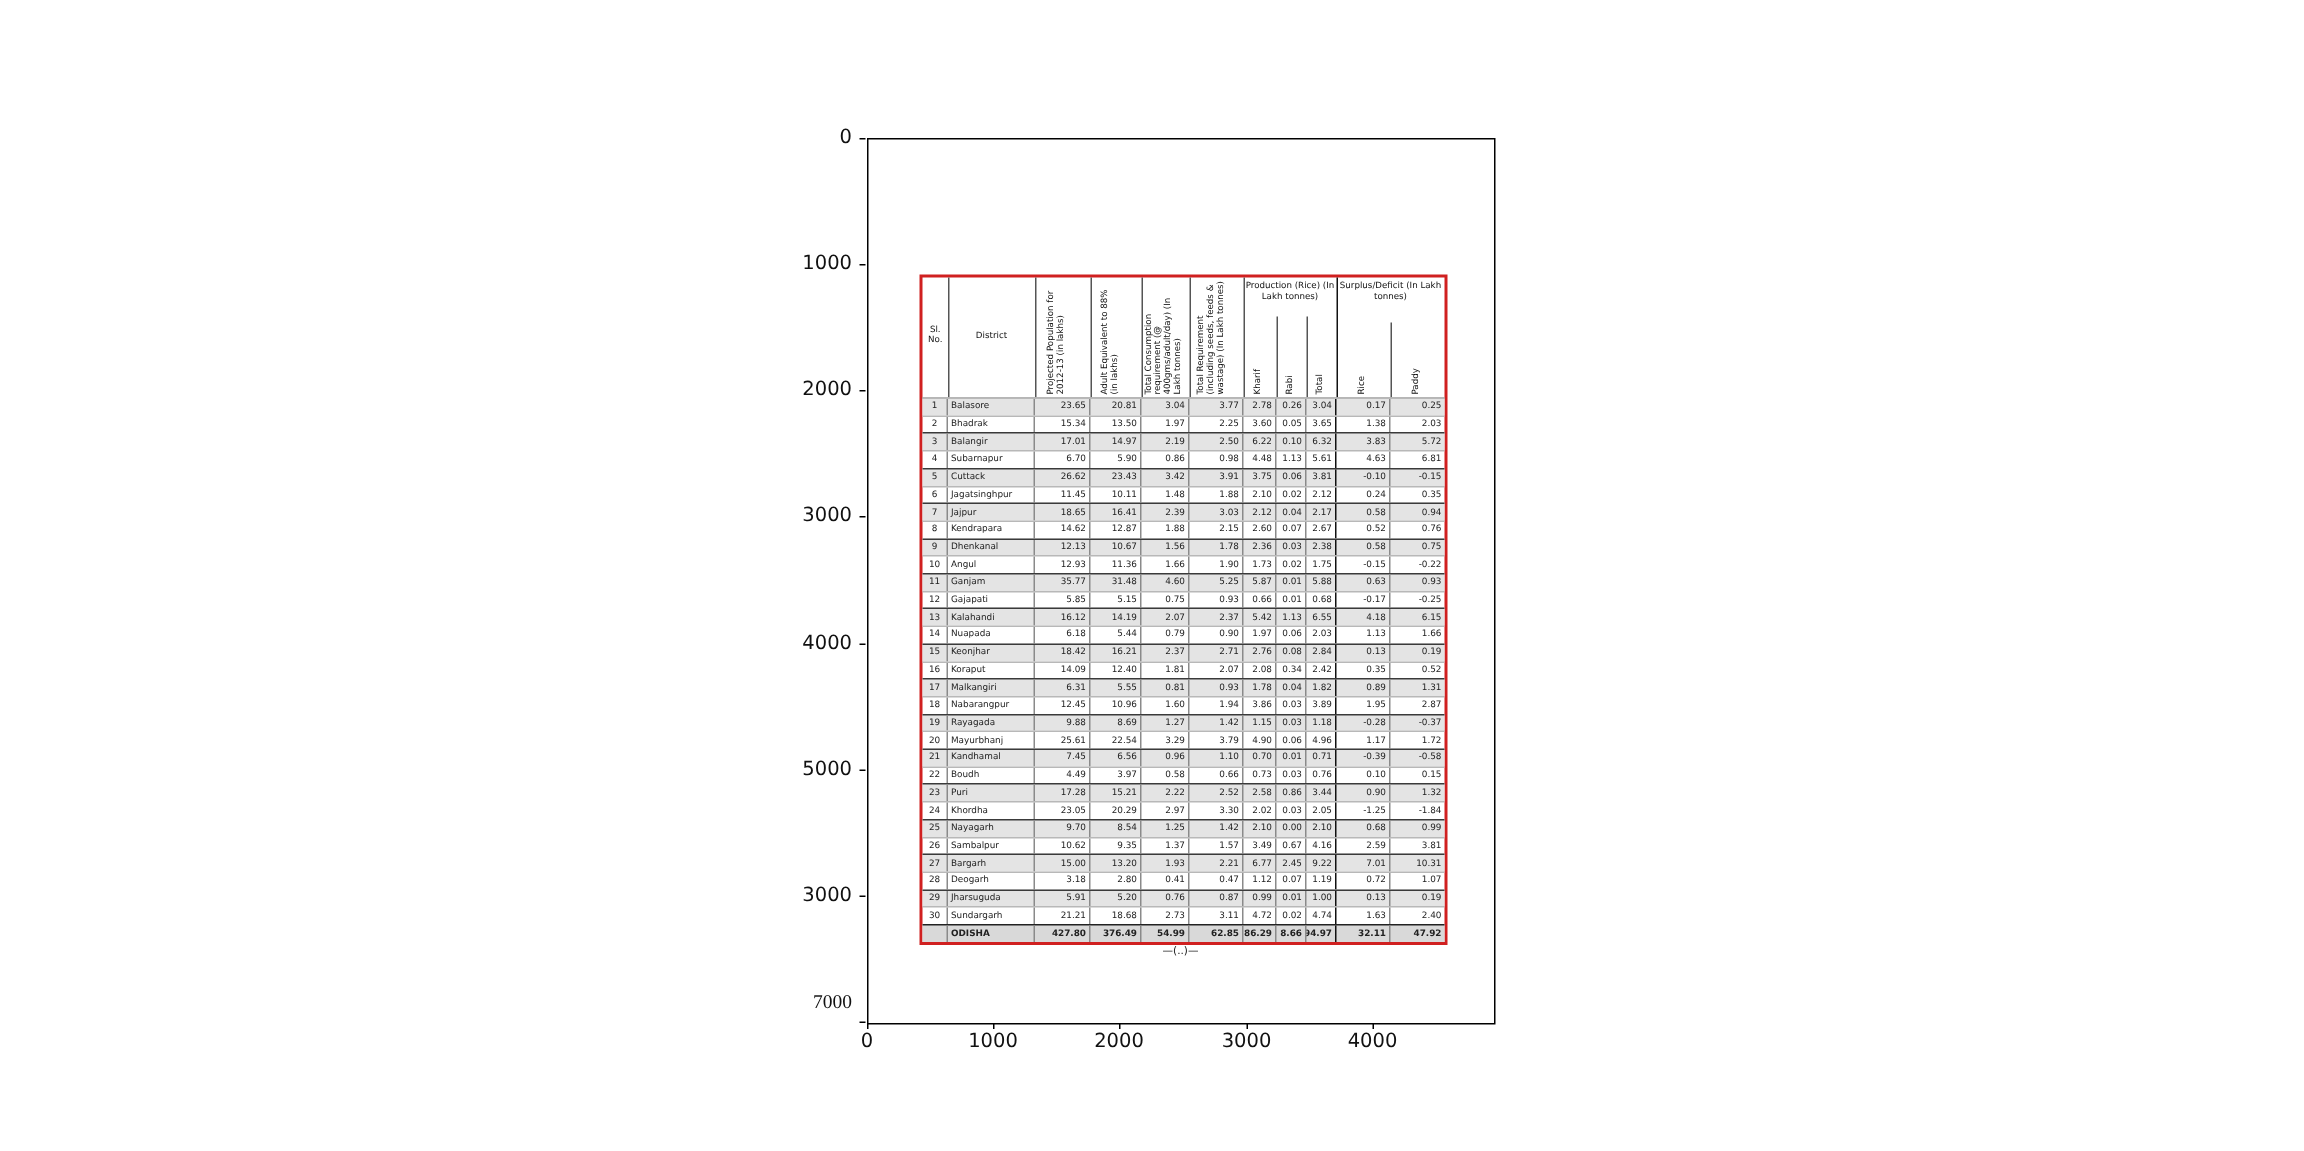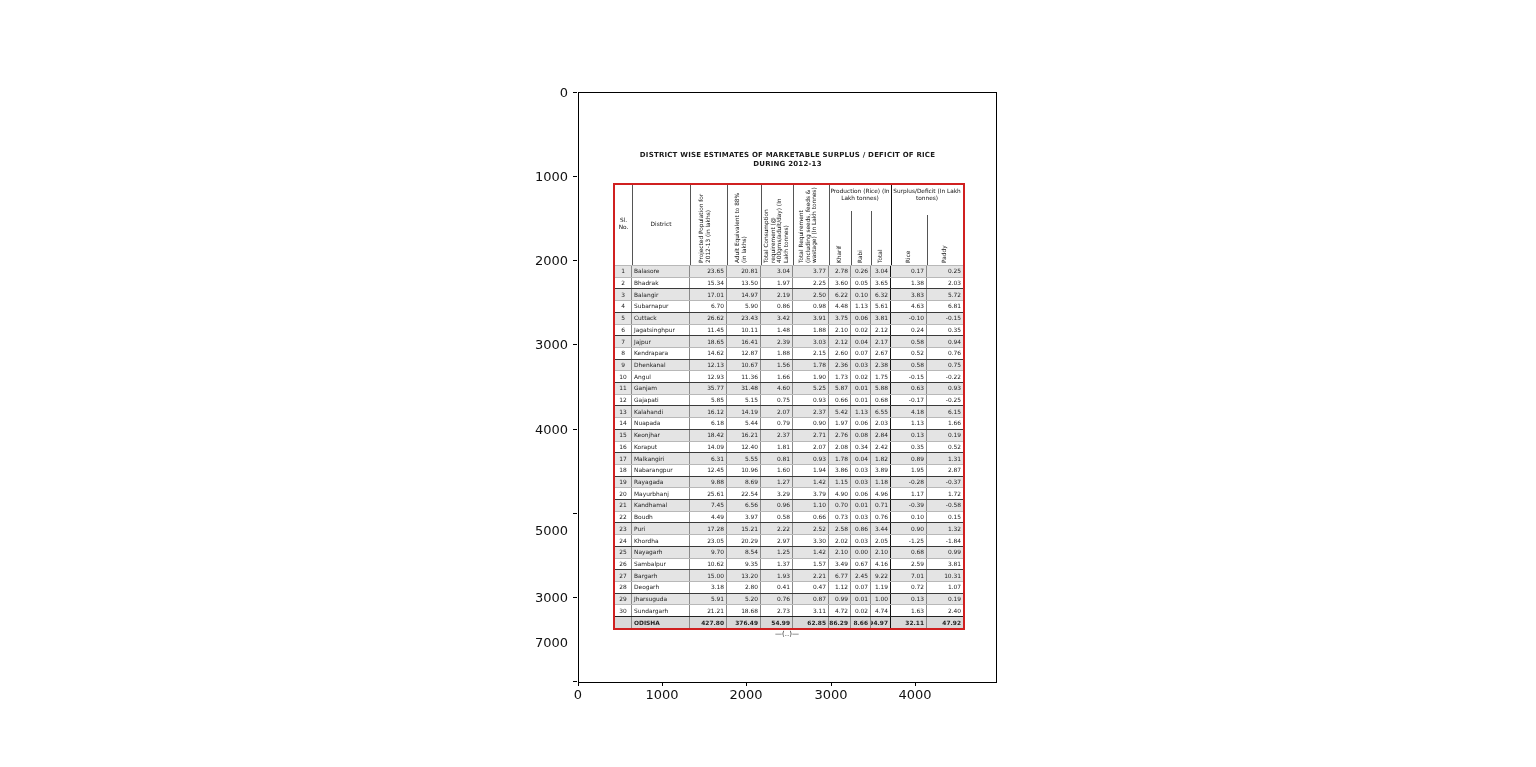--- a/index.html
+++ b/index.html
@@ -36,24 +36,20 @@
   .c0{width:17px}.c1{width:58px}.c2{width:37px}.c3{width:34px}.c4{width:32px}.c5{width:36px}
   .c6{width:22px}.c7{width:20px}.c8{width:20px}.c9{width:36px}.c10{width:36px}
   .caption{position:absolute;left:34px;top:537px;width:348px;text-align:center;font-size:7px;color:#222;}
 </style>
 </head>
 <body>
 
 <div class="figure">
   <div class="plot">
 
-    <div class="doc-title">
-      <div>DISTRICT WISE ESTIMATES OF MARKETABLE SURPLUS / DEFICIT OF RICE</div>
-      <div>DURING 2012-13</div>
-    </div>
 
     <div class="doc" style="border-color: rgb(208, 32, 32);">
       <div class="thead">
 
         <div class="vsep" style="left:17px;top:0;height:80px"></div>
         <div class="vsep" style="left:75px;top:0;height:80px"></div>
         <div class="vsep" style="left:112px;top:0;height:80px"></div>
         <div class="vsep" style="left:146px;top:0;height:80px"></div>
         <div class="vsep" style="left:178px;top:0;height:80px"></div>
         <div class="vsep" style="left:214px;top:0;height:80px"></div>
@@ -500,19 +496,19 @@
     <div class="ticklbl ytick" style="top: 92px;">0</div>
     <div class="tickmark" style="left: 573px; top: 92px; width: 4px; height: 1px;"></div>
     <div class="ticklbl ytick" style="top: 176px;">1000</div>
     <div class="tickmark" style="left: 573px; top: 176px; width: 4px; height: 1px;"></div>
     <div class="ticklbl ytick" style="top: 260px;">2000</div>
     <div class="tickmark" style="left: 573px; top: 260px; width: 4px; height: 1px;"></div>
     <div class="ticklbl ytick" style="top: 344px;">3000</div>
     <div class="tickmark" style="left: 573px; top: 344px; width: 4px; height: 1px;"></div>
     <div class="ticklbl ytick" style="top: 429px;">4000</div>
     <div class="tickmark" style="left: 573px; top: 429px; width: 4px; height: 1px;"></div>
-    <div class="ticklbl ytick" style="top: 530px;">5000</div>
+    <div class="ticklbl ytick" style="top: 513px;">5000</div>
     <div class="tickmark" style="left: 573px; top: 513px; width: 4px; height: 1px;"></div>
     <div class="ticklbl ytick" style="top: 597px;">3000</div>
     <div class="tickmark" style="left: 573px; top: 597px; width: 4px; height: 1px;"></div>
-    <div class="ticklbl ytick" style="top: 642px;">7000</div>
+    <div class="ticklbl ytick" style="top: 668px; font-family: Liberation Serif, serif;">7000</div>
     <div class="tickmark" style="left: 573px; top: 681px; width: 4px; height: 1px;"></div>
   </div>
 
 </body></html>

